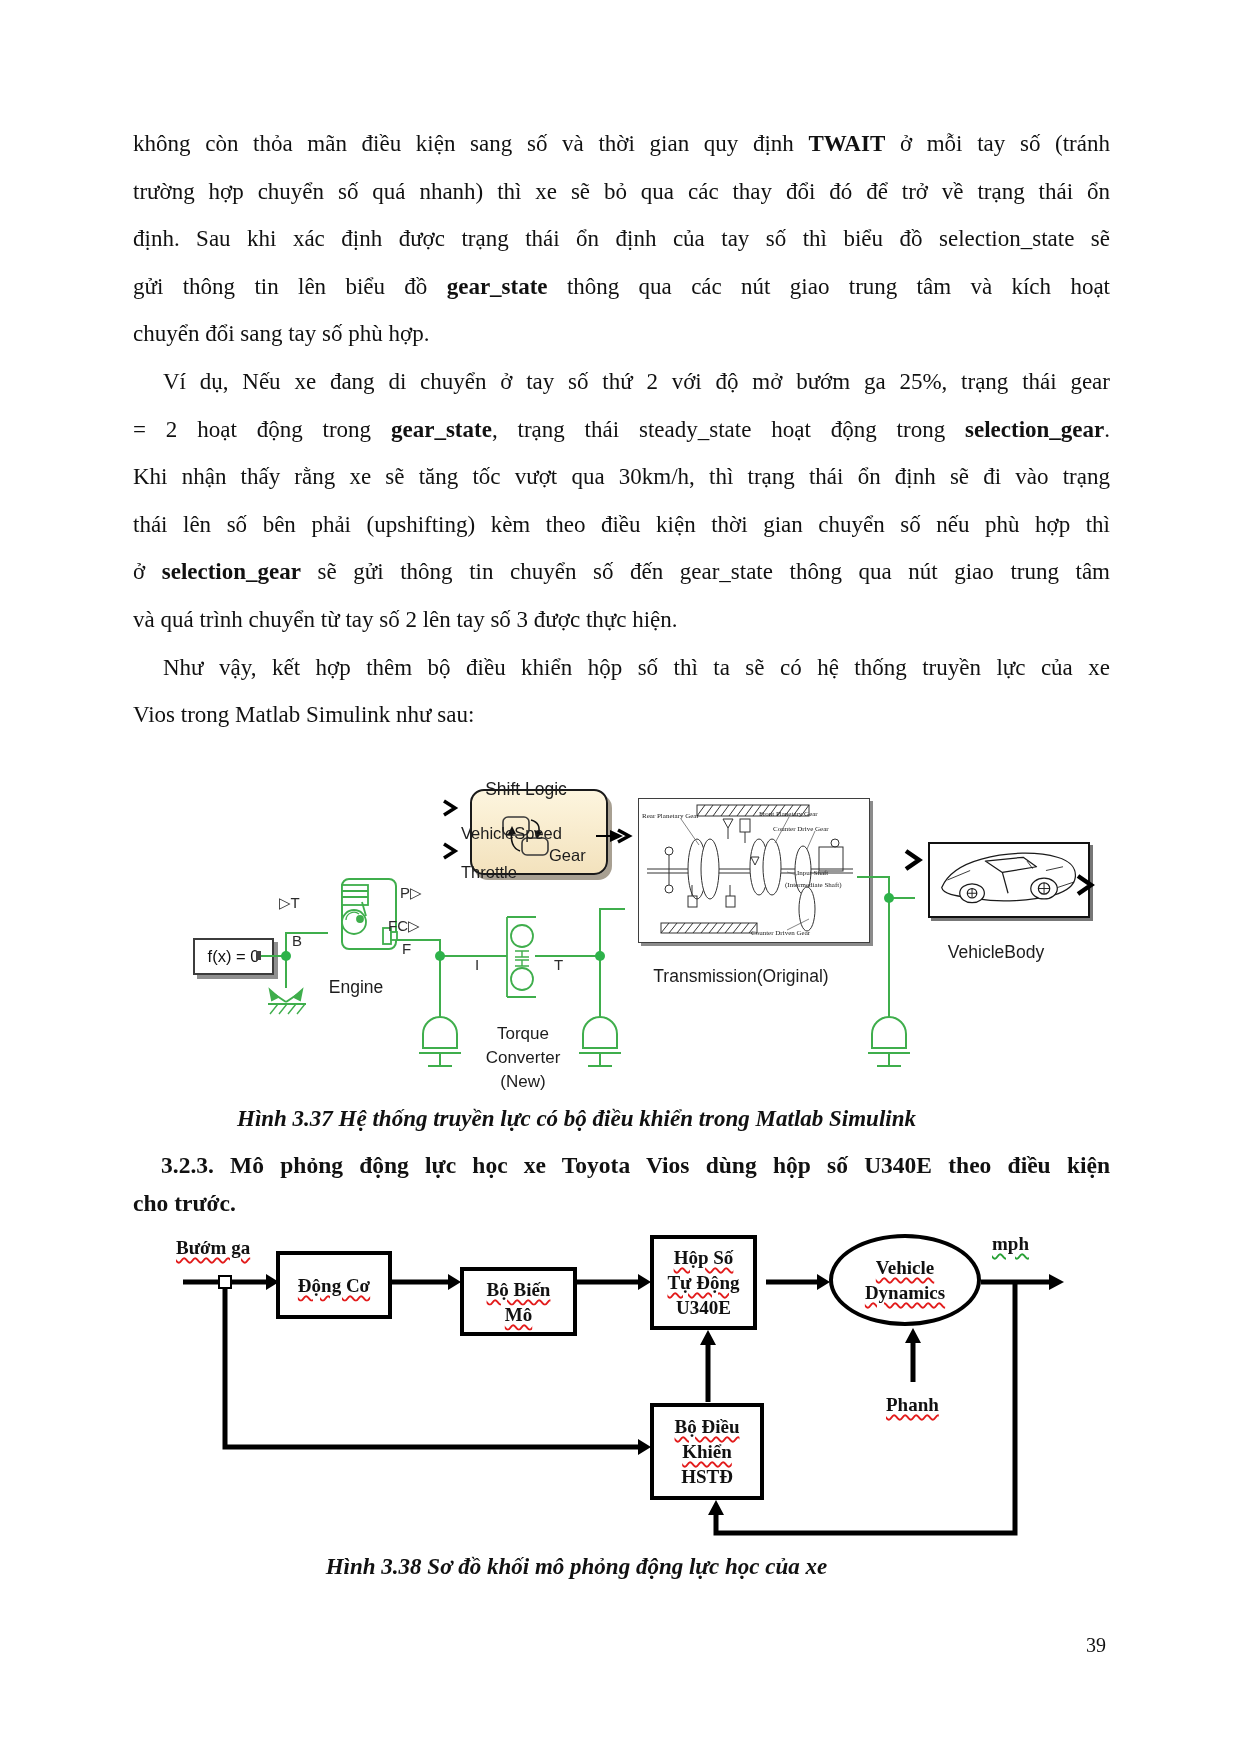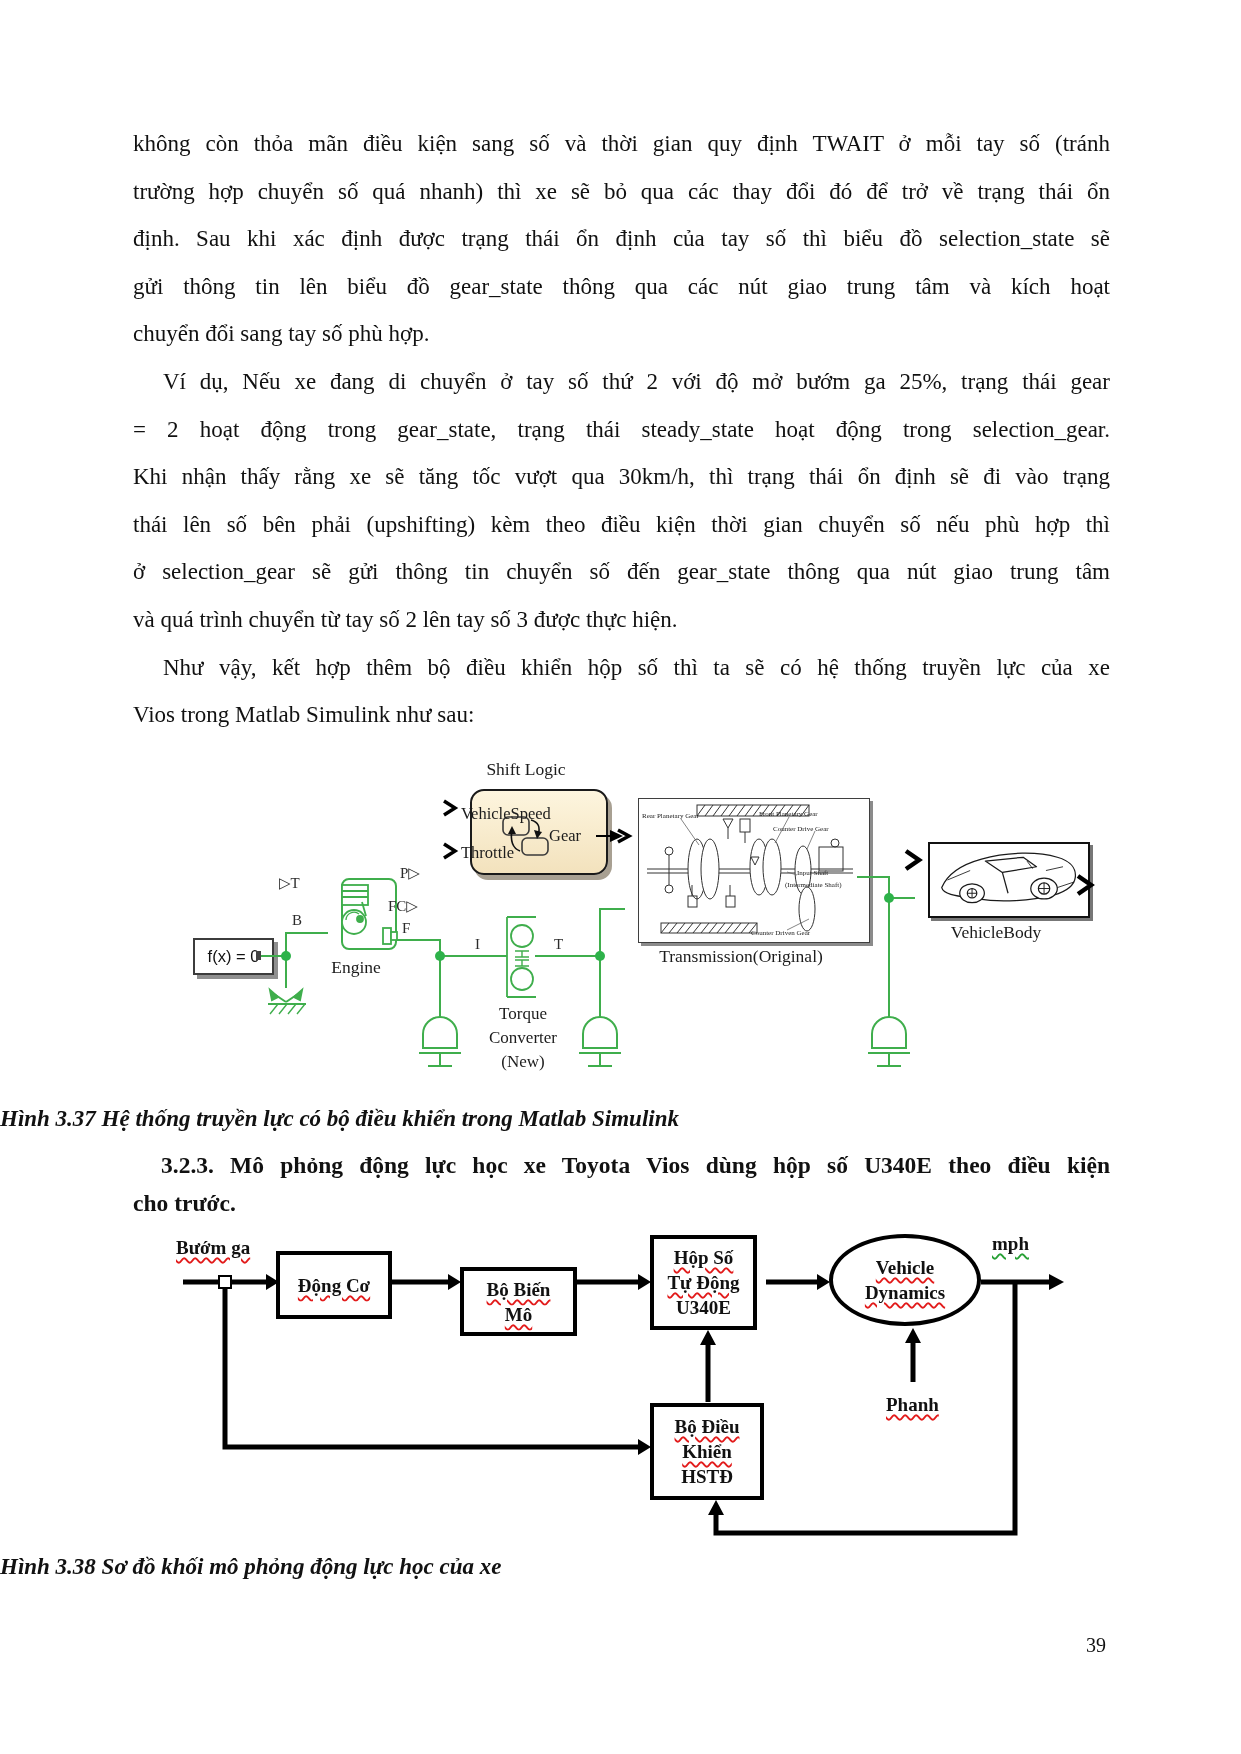--- a/index.html
+++ b/index.html
@@ -4,32 +4,32 @@
 <style>
   html,body{margin:0;padding:0;background:#e8e8e8;}
   .page{position:relative;width:1241px;height:1754px;background:#ffffff;overflow:hidden;
         font-family:"Liberation Serif",serif;color:#111;}
   
   .textcol{position:absolute;left:133px;top:120px;width:977px;font-size:23px;line-height:47.6px;}
   .ln{white-space:normal;}
   .j{text-align:justify;text-align-last:justify;}
   .left{text-align:left;text-align-last:left;}
   .ind{text-indent:30px;}
-  .b{font-weight:normal;}
-  
-  .caption{position:absolute;left:0;width:1119px;font-size:23px;
-           font-weight:bold;font-style:italic;}
+  .b{font-weight:bold;}
+  
+  .caption{position:absolute;left:0;width:1119px;text-align:center;font-size:23px;
+           font-weight:bold;font-style:italic;padding-left:17px;}
   .c1{top:1106px;}
   .c2{top:1554px;}
   .heading{position:absolute;left:133px;top:1146px;width:977px;font-size:23.5px;font-weight:bold;line-height:38px;}
   .h1a{text-indent:28px;text-align:justify;text-align-last:justify;}
   .pageno{position:absolute;left:1086px;top:1634px;font-size:20px;}
   
   .al{position:absolute;z-index:6;white-space:nowrap;}
-  .sans{font-family:Liberation Serif, serif;color:#1c1c1c;}
+  .sans{font-family:Liberation Sans, sans-serif;color:#1c1c1c;margin-top:20px;}
   
   .figsvg{position:absolute;z-index:5;pointer-events:none;}
   .blk{position:absolute;z-index:1;box-sizing:border-box;background:#fff;margin-left:13px;}
   .sl-block{left:457px;top:789px;width:138px;height:86px;border:2px solid #1a1a1a;border-radius:14px;
             background:linear-gradient(#fdf5de,#f3e2bd);box-shadow:4px 5px 0 #a8a092;}
   .fx-block{left:180px;top:938px;width:81px;height:37px;border:2px solid #3c3c3c;box-shadow:4px 4px 0 #8f8f8f;
             font-family:"Liberation Sans",sans-serif;font-size:16.5px;display:flex;align-items:center;justify-content:center;}
   .engine-block{left:328px;top:878px;width:56px;height:72px;border:2px solid #3fae4c;border-radius:8px;}
   .trans-block{left:625px;top:798px;width:232px;height:145px;border:1.5px solid #3f3f3f;box-shadow:3px 3px 0 #8b8b8b;}
   .vb-block{left:915px;top:842px;width:162px;height:76px;border:2px solid #111;box-shadow:3px 3px 0 #777;}

